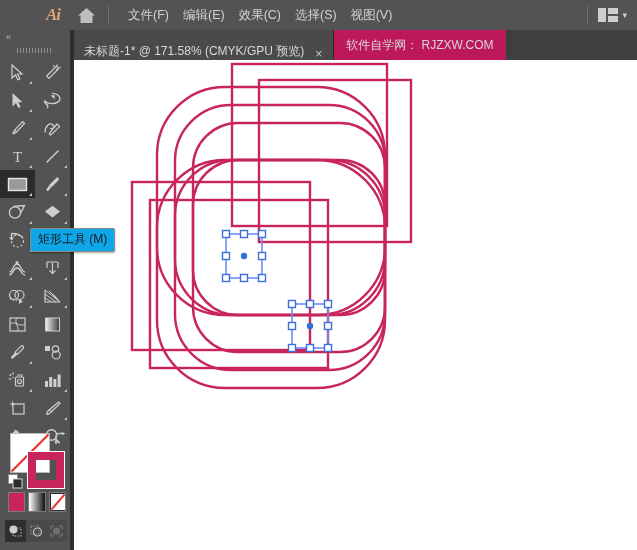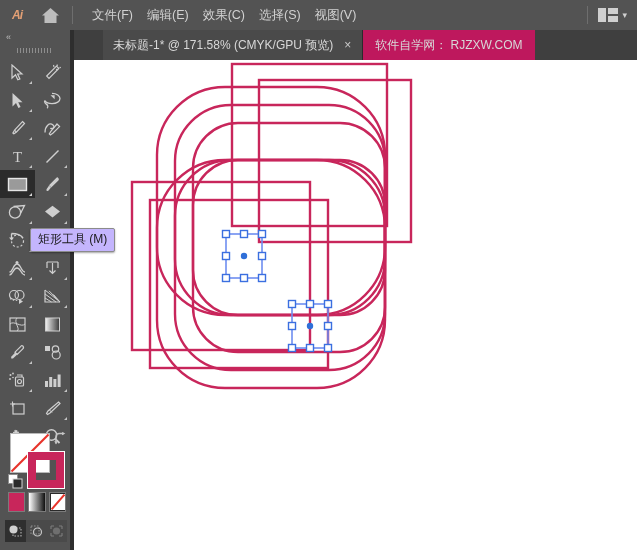--- a/index.html
+++ b/index.html
@@ -11,22 +11,22 @@
   }
   #app{position:relative;width:637px;height:550px;}
 
   
   .menubar{
     position:absolute;left:0;top:0;width:637px;height:30px;
     background:#535353;display:flex;align-items:center;
   }
   .ai-logo{
     width:34px;height:30px;display:flex;align-items:center;justify-content:center;
-    color:#e4a075;font-size:12px;font-weight:bold;font-style:italic;
-    font-family:Liberation Sans, sans-serif;letter-spacing:-1px;
+    color:#e4a075;font-size:17px;font-weight:bold;font-style:italic;
+    font-family:Liberation Serif, serif;letter-spacing:-1px;padding-left:36px;
   }
   .home-btn{width:32px;height:30px;display:flex;align-items:center;justify-content:center;}
   .home-btn svg{display:block;}
   .mb-sep{width:1px;height:18px;background:#6e6e6e;margin:0 6px;}
   .menu-items{display:flex;align-items:center;height:30px;margin-left:6px;}
   .menu-item{
     color:#d2d2d2;font-size:12.5px;padding:0 7px;height:30px;line-height:30px;
     white-space:nowrap;cursor:default;
   }
   .mb-right{position:absolute;right:6px;top:0;height:30px;display:flex;align-items:center;}
@@ -34,22 +34,22 @@
   .ws-icon{display:block;}
   .ws-caret{color:#d0d0d0;font-size:9px;line-height:1;}
 
   
   .tabbar{
     position:absolute;left:0;top:30px;width:637px;height:30px;
     background:#3f3f3f;display:flex;align-items:stretch;
   }
   .tab-left-pad{width:74px;background:#535353;}
   .tab{
-    display:flex;align-items:center;height:30px;padding:0 8px 0 10px;
-    background:#4a4a4a;border-right:1px solid #2b2b2b;white-space:nowrap;margin-left:29px;
+    display:flex;align-items:flex-end;height:30px;padding:0 8px 0 10px;
+    background:#4a4a4a;border-right:1px solid #2b2b2b;white-space:nowrap;
   }
   .tab.active{background:#4a4a4a;}
   .tab-title{color:#d8d8d8;font-size:12px;margin-right:8px;}
   .tab-close{color:#c9c9c9;font-size:12px;line-height:1;padding:0 3px;cursor:default;}
   .tab2{
     display:flex;align-items:center;height:30px;padding:0 12px;
     background:#be185d;white-space:nowrap;
   }
   .tab2-title{color:#d8d8d8;font-size:12px;}
 
@@ -76,21 +76,21 @@
   .tool.sel{background:#2b2b2b;}
   .tool .corner{
     position:absolute;right:3px;bottom:2px;width:0;height:0;
     border-left:3px solid transparent;border-bottom:3px solid #c4c4c4;
   }
   .tool.sel .corner{border-bottom-color:#d8d8d8;}
 
   
   .tooltip{
     position:absolute;left:30px;top:198px;z-index:60;
-    background:#c4b5fd;border:1px solid #8b8b8b;
+    background:#0ea5e9;border:1px solid #8b8b8b;
     padding:2px 7px 3px 7px;border-radius:2px;
     font-size:12px;color:#1a1a1a;white-space:nowrap;
     box-shadow:0 1px 2px rgba(0,0,0,.35);
   }
 
   
   .colorzone{position:absolute;left:0;top:400px;width:70px;height:150px;}
   .swatch-wrap{position:relative;width:70px;height:60px;}
   .sw-fill{
     position:absolute;left:10px;top:3px;width:40px;height:40px;

